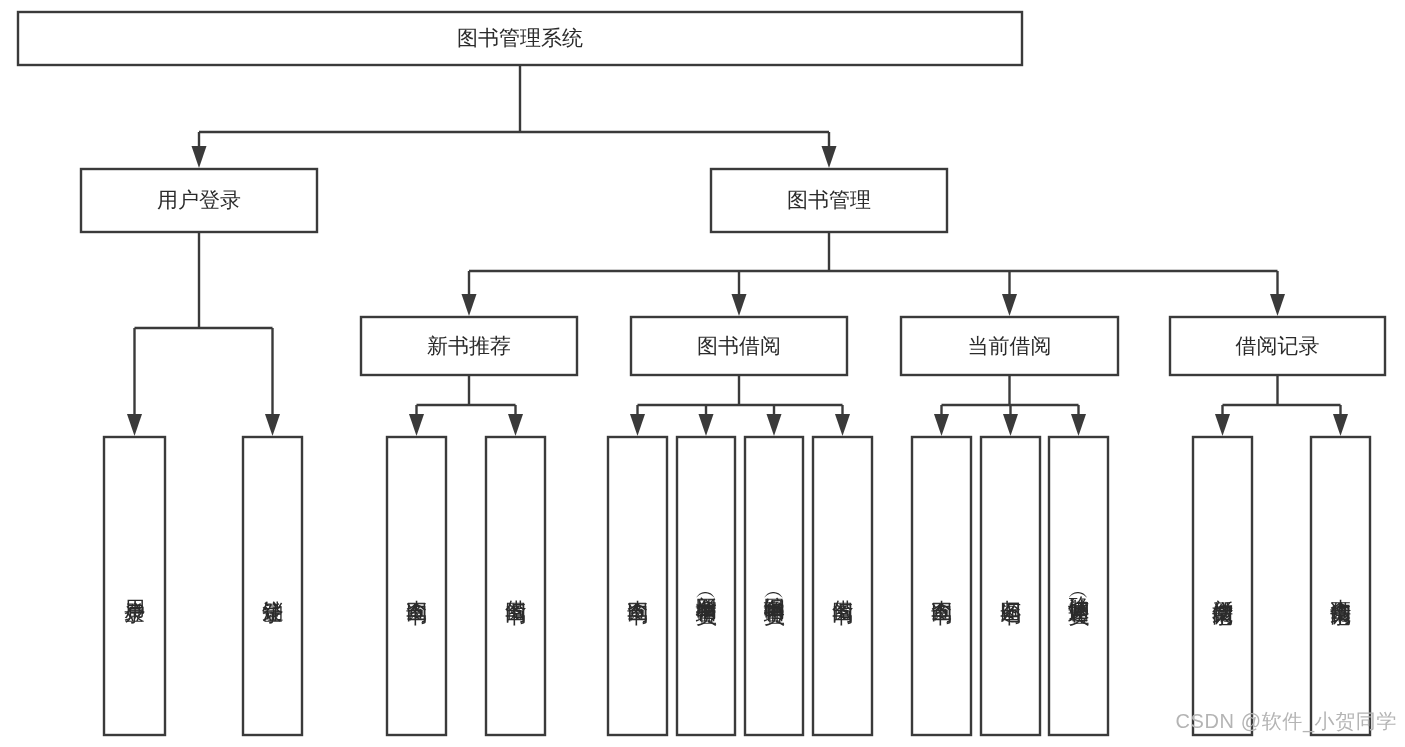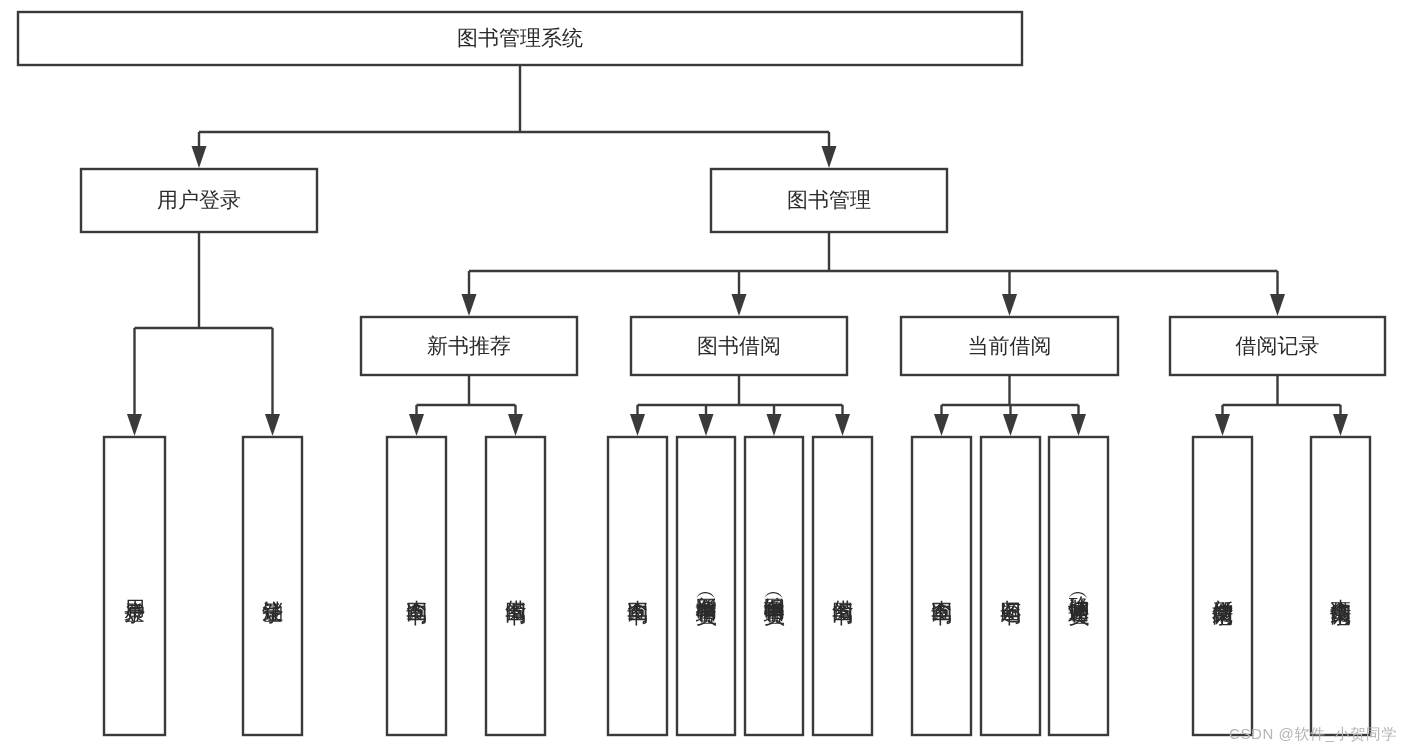--- a/index.html
+++ b/index.html
@@ -62,23 +62,23 @@
     font-size: 21px;
     line-height: 1.06;
     color: #2b2b2b;
     letter-spacing: 1.5px;
     white-space: nowrap;
     text-align: center;
   }
   .watermark {
     position: absolute;
     right: 8px;
-    bottom: 3px;
-    font-family: "Liberation Sans", "DejaVu Sans", sans-serif;
-    font-size: 15px;
+    bottom: 12px;
+    font-family: "Liberation Sans", "DejaVu Sans", sans-serif;
+    font-size: 20px;
     color: #b4b4b4;
     letter-spacing: 0.6px;
     user-select: none;
     white-space: nowrap;
   }
 </style>
 </head>
 <body>
 
 <div id="diagram-root">

